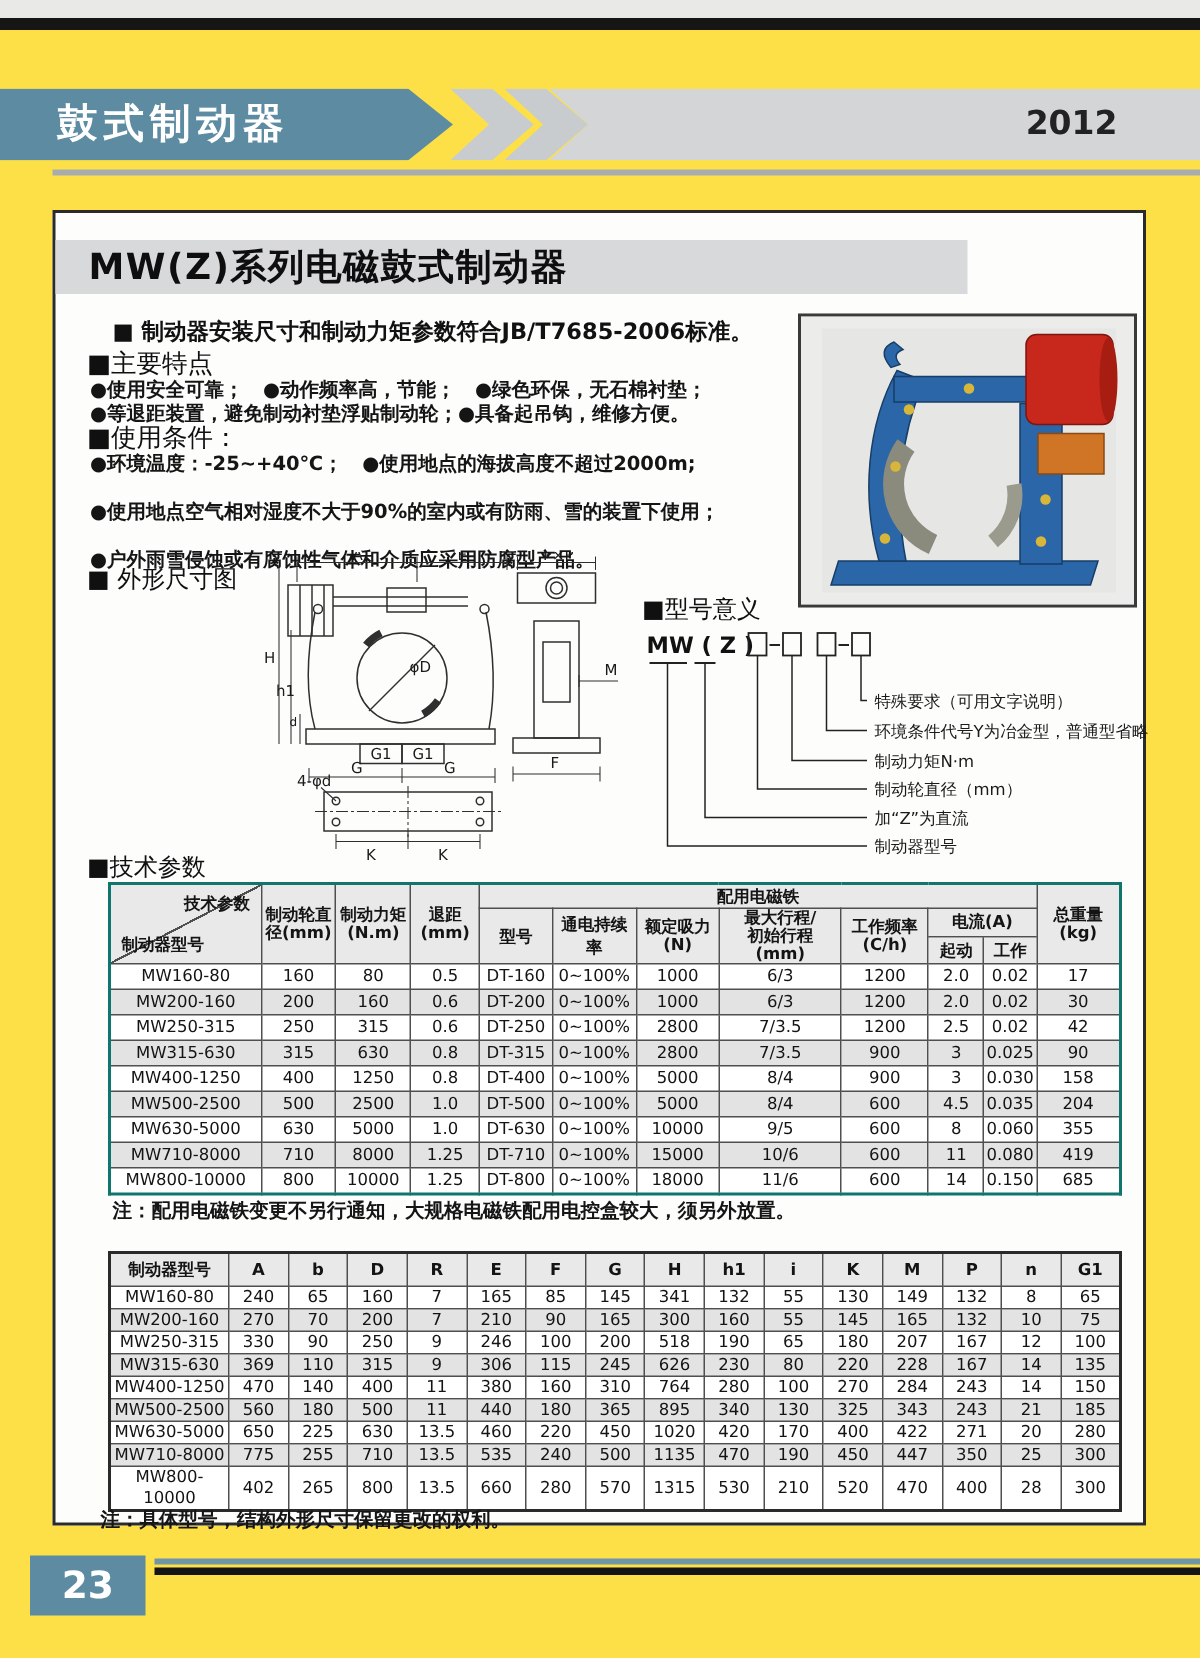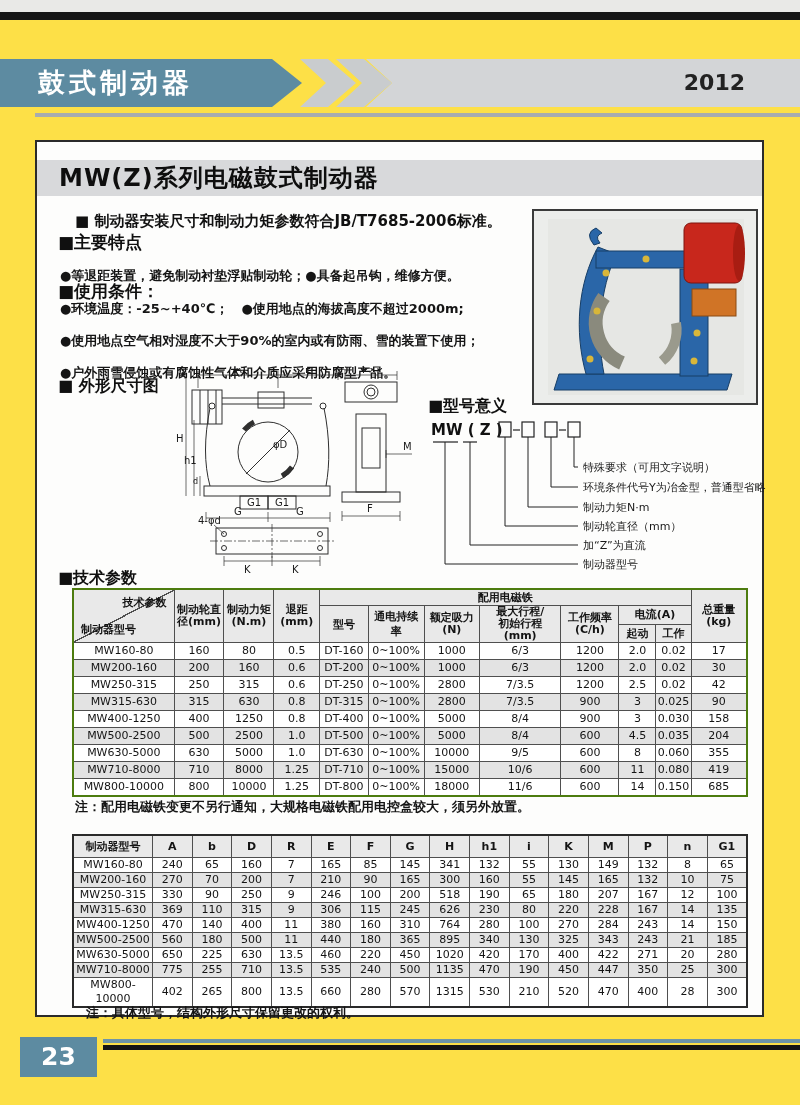--- a/index.html
+++ b/index.html
@@ -14,36 +14,36 @@
   .chev{top:47px;width:56px;height:48px;background:#c9ccce;z-index:2;
     clip-path:polygon(0 0,28px 0,100% 50%,28px 100%,0 100%,26px 50%);}
   .chev1{left:300px;} .chev2{left:336px;}
   .banner-gray{left:366px;top:47px;width:434px;height:48px;background:#d3d5d7;z-index:1;
     clip-path:polygon(0 0,100% 0,100% 100%,0 100%,26px 50%);}
   .year{left:0;top:47px;width:745px;height:48px;text-align:right;line-height:48px;
     font-size:22px;font-weight:bold;color:#222;z-index:4;}
   .shadow-line{left:35px;top:101px;width:765px;height:4px;background:#a8acaf;}
   
   .content-box{left:35px;top:128px;width:729px;height:877px;border:2px solid #2b2b2b;background:#fdfdfc;box-sizing:border-box;}
-  .title-band{left:37px;top:148px;width:725px;height:36px;background:#d8d9db;}
+  .title-band{left:37px;top:148px;width:608px;height:36px;background:#d8d9db;}
   .title-band span{display:block;margin-left:22px;line-height:36px;font-size:24px;font-weight:bold;color:#0e0e0e;letter-spacing:1px;}
   .std-line{left:75px;top:200px;width:670px;font-size:15px;font-weight:bold;color:#111;}
-  .sec-head{font-weight:bold;color:#101010;}
+  .sec-head{font-weight:normal;color:#101010;}
   .h17{font-size:17px;} .h16{font-size:16px;}
   .bullet{font-size:13px;font-weight:600;color:#151515;white-space:nowrap;}
   
   .photo-frame{left:532px;top:197px;width:226px;height:196px;border:2px solid #3a3a3a;background:#ecedeb;box-sizing:border-box;}
   .line-draw{left:140px;top:356px;}
   .draw-text{font-size:10px;fill:#1a1a1a;}
   .model-svg{left:425px;top:402px;}
   .model-label{font-size:11px;fill:#1a1a1a;}
   .model-code{font-size:15px;font-weight:bold;fill:#111;}
   
   table{border-collapse:collapse;table-layout:fixed;background:#fff;}
-  .ttable{left:72px;top:576px;width:676px;border:2px solid #4d7c0f;}
+  .ttable{left:72px;top:576px;width:676px;border:2px solid #0f766e;}
   .dtable{left:72px;top:822px;width:676px;border:2px solid #2a2a2a;}
   td{border:1px solid #4f4f4f;text-align:center;vertical-align:middle;font-size:11px;color:#141414;padding:0 1px;overflow:hidden;}
   thead td{background:#e9e9e9;font-weight:600;}
   .ttable thead td{font-size:11px;}
   .ttable tbody td{height:16px;line-height:16px;}
   .dtable thead td{height:21px;}
   .dtable tbody td{height:14px;line-height:14px;}
   tbody tr:nth-child(even) td{background:#e3e3e3;}
   .pre{white-space:pre-line;line-height:12px;}
   .grp{height:13px;}
@@ -74,20 +74,21 @@
   <div class="abs year">2012</div>
   <div class="abs shadow-line"></div>
 
   <div class="abs content-box"></div>
   <div class="abs title-band">
     <span>MW(Z)系列电磁鼓式制动器</span>
   </div>
 
   <div class="abs std-line">■ 制动器安装尺寸和制动力矩参数符合JB/T7685-2006标准。</div>
   <div class="abs sec-head h17" style="left:58px;top:219px;">■主要特点</div>
+  <div class="abs bullet" style="left:60px;top:239px;">●使用安全可靠；　●动作频率高，节能；　●绿色环保，无石棉衬垫；</div>
   <div class="abs bullet" style="left:60px;top:255px;">●等退距装置，避免制动衬垫浮贴制动轮；●具备起吊钩，维修方便。</div>
   <div class="abs sec-head h17" style="left:58px;top:268px;">■使用条件：</div>
   <div class="abs bullet" style="left:60px;top:288px;">●环境温度：-25~+40℃；　●使用地点的海拔高度不超过2000m;</div>
   <div class="abs bullet" style="left:60px;top:320px;">●使用地点空气相对湿度不大于90%的室内或有防雨、雪的装置下使用；</div>
   <div class="abs bullet" style="left:60px;top:352px;">●户外雨雪侵蚀或有腐蚀性气体和介质应采用防腐型产品。</div>
 
   <div class="abs sec-head h16" style="left:58px;top:364px;">■ 外形尺寸图</div>
 
   <div class="abs photo-frame">
     <svg width="222" height="192" viewBox="0 0 222 192">
@@ -609,19 +610,19 @@
           <td>530</td>
           <td>210</td>
           <td>520</td>
           <td>470</td>
           <td>400</td>
           <td>28</td>
           <td>300</td>
         </tr>
       </tbody>
   </table>
-  <div class="abs note" style="left:86px;top:992px;">注：具体型号，结构外形尺寸保留更改的权利。</div>
+  <div class="abs note" style="left:67px;top:992px;">注：具体型号，结构外形尺寸保留更改的权利。</div>
 
   <div class="abs f-teal"></div>
   <div class="abs f-black"></div>
   <div class="abs pagebox">23</div>
 
 </div>
 
 </body></html>

